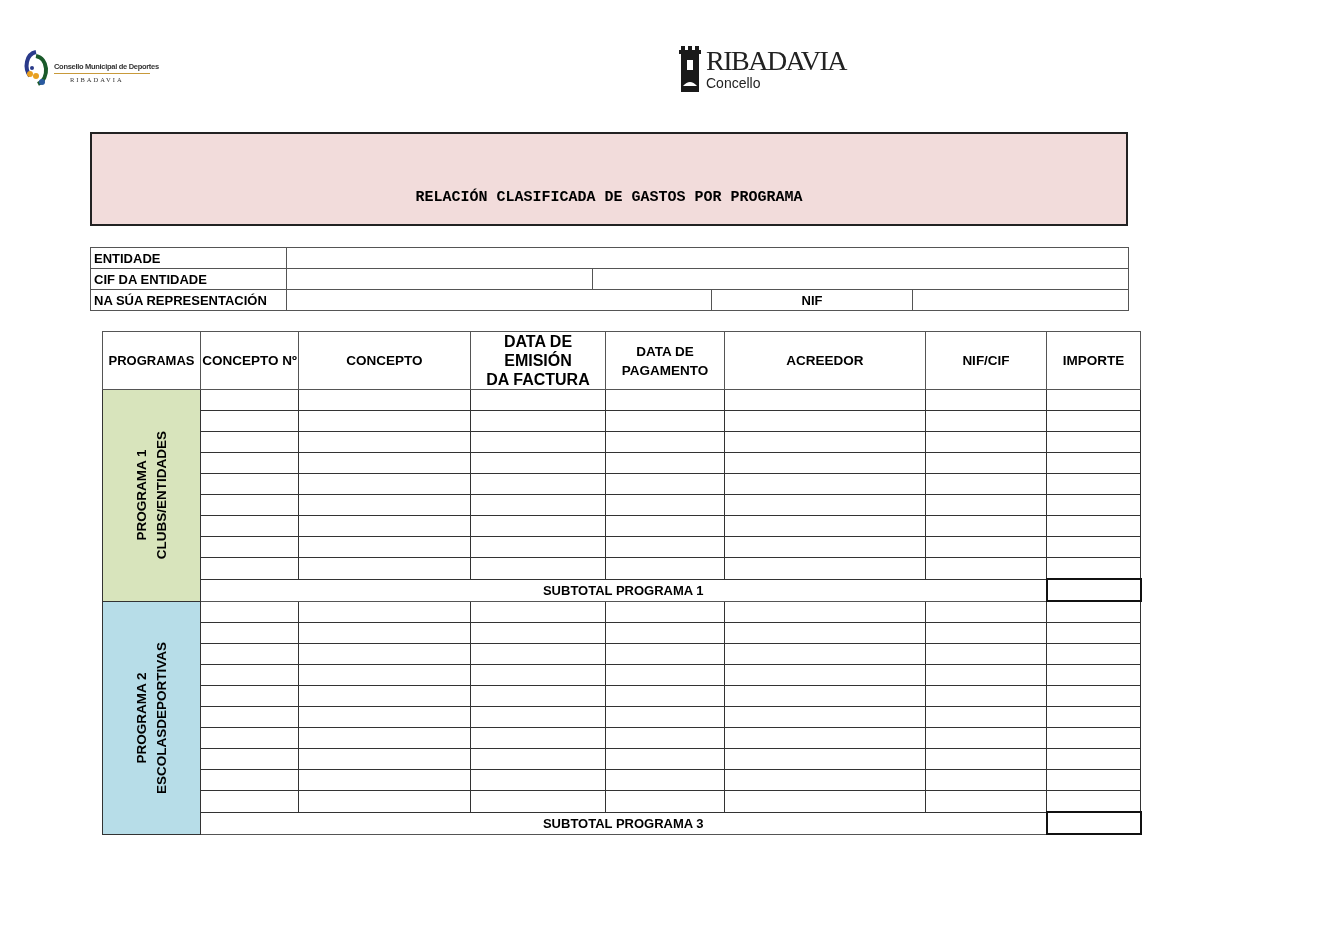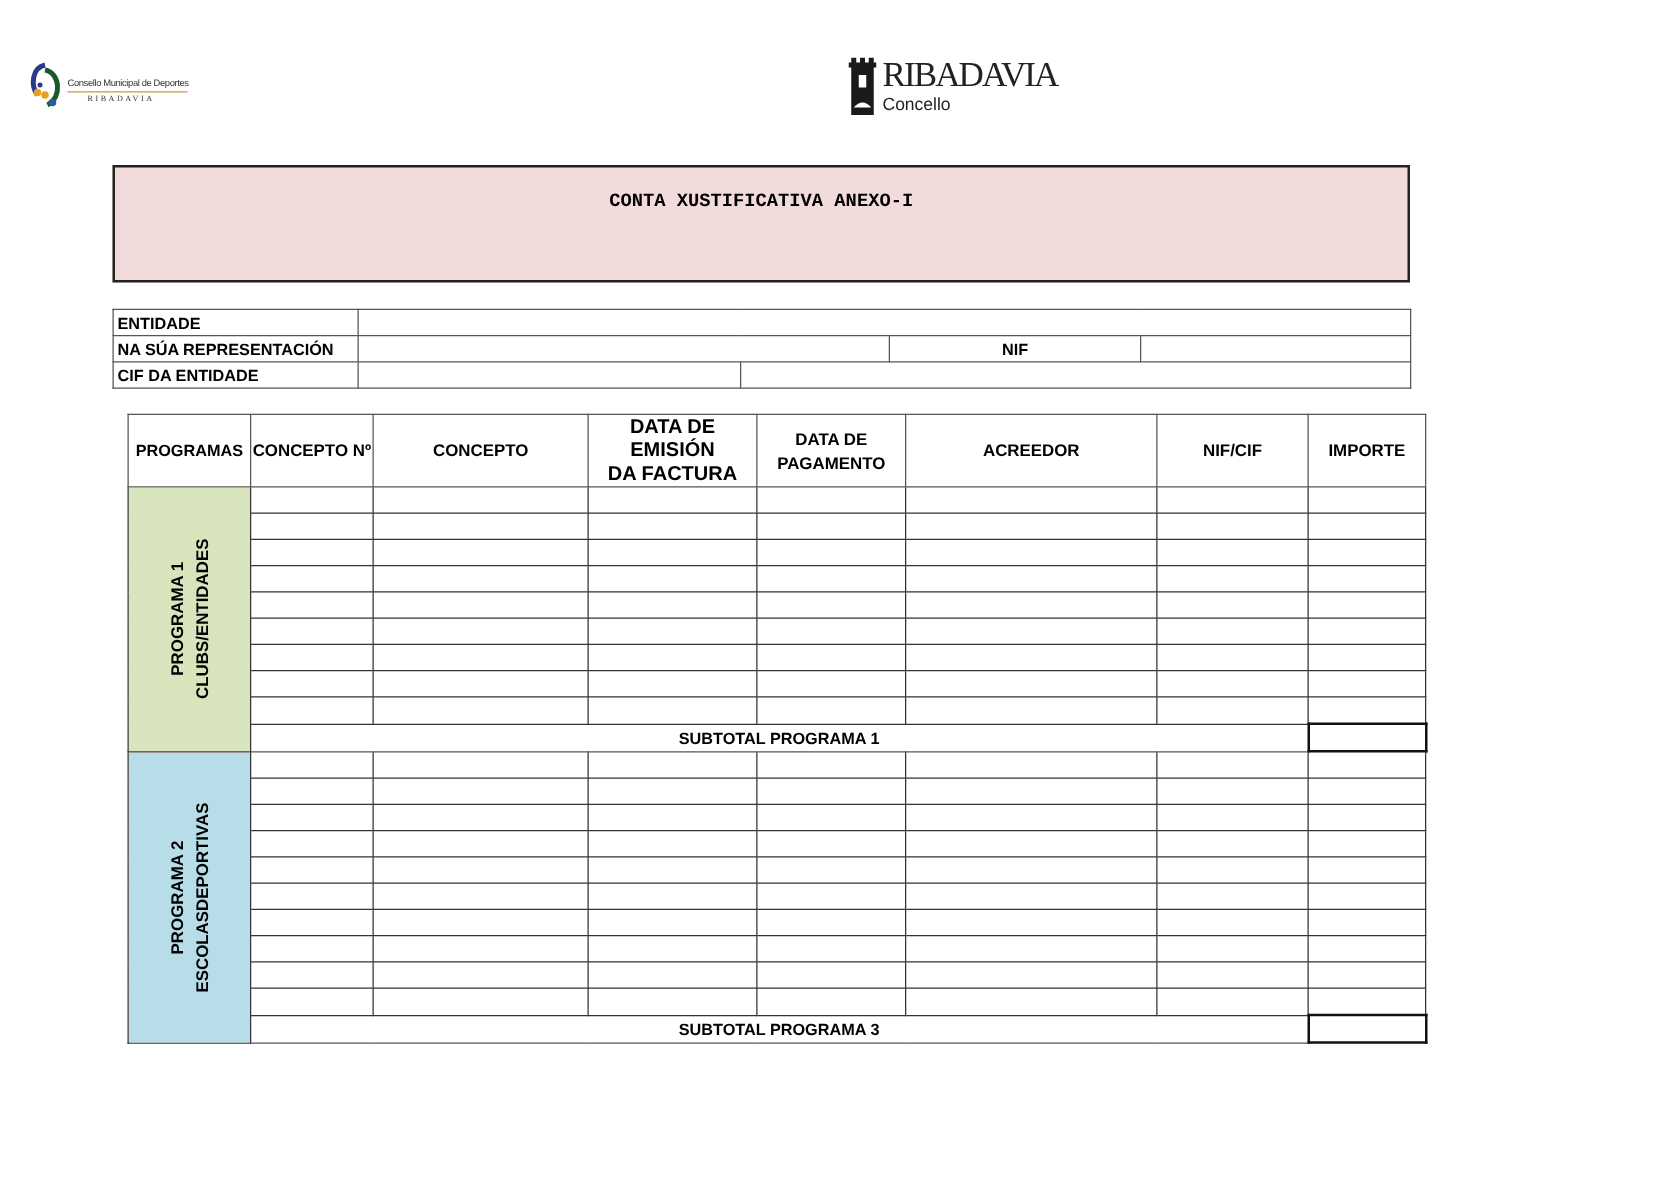--- a/index.html
+++ b/index.html
@@ -1,19 +1,19 @@
 <!DOCTYPE html>
 <html><head>
 <meta charset="utf-8">
 <style>
   html, body { margin:0; padding:0; background:#ffffff; }
   body { width:1335px; height:951px; position:relative; overflow:hidden; font-family:"Liberation Sans", sans-serif; }
   .logo-left { position:absolute; left:22px; top:48px; width:110px; height:44px; }
   .logo-left .mark { position:absolute; left:0; top:0; width:30px; height:40px; }
-  .logo-left .txt1 { position:absolute; left:32px; top:14px; font-size:7.5px; color:#333; font-family:"Liberation Sans Narrow","Liberation Sans", sans-serif; letter-spacing:-0.3px; white-space:nowrap; }
+  .logo-left .txt1 { position:absolute; left:32px; top:14px; font-size:7.5px; color:#333; font-family:"Liberation Sans Narrow","Liberation Sans", sans-serif; letter-spacing:-0.3px; white-space:nowrap;font-weight:bold; }
   .logo-left .rule { position:absolute; left:32px; top:25px; width:96px; height:1px; background:#c89a3a; }
   .logo-left .txt2 { position:absolute; left:48px; top:28px; font-size:6.5px; color:#333; letter-spacing:2px; font-family:"Liberation Serif", serif; }
   .logo-right { position:absolute; left:676px; top:44px; width:150px; height:52px; }
   .logo-right .tower { position:absolute; left:2px; top:2px; width:24px; height:48px; }
   .logo-right .name { position:absolute; left:30px; top:2px; font-family:"Liberation Serif", serif; font-size:28px; color:#222; letter-spacing:-1.5px; line-height:30px; }
   .logo-right .sub { position:absolute; left:30px; top:30px; font-family:Liberation Sans, sans-serif; font-size:14px; color:#222; line-height:18px; }
 
   .title-box { position:absolute; left:90px; top:132px; width:1034px; height:90px; background:#f2dcdb; border:2px solid #222; }
   .title-box .t1, .title-box .t2 { position:absolute; left:0; width:100%; text-align:center; font-family:"Liberation Mono", monospace; font-weight:bold; font-size:15px; color:#000; }
   .title-box .t1 { top:19px; }
@@ -64,46 +64,46 @@
     <rect x="10" y="0" width="4" height="5" fill="#1a1a1a"></rect>
     <rect x="17" y="0" width="4" height="5" fill="#1a1a1a"></rect>
     <rect x="9" y="14" width="6" height="10" fill="#ffffff"></rect>
     <path d="M5 40 Q12 32 19 40 Z" fill="#ffffff"></path>
   </svg>
   <span class="name">RIBADAVIA</span>
   <span class="sub">Concello</span>
 </div>
 
 <div class="title-box">
-  <div class="t1">CONTA XUSTIFICATIVA ANEXO-I</div>
+  <div class="t2">RELACIÓN CLASIFICADA DE GASTOS POR PROGRAMA</div>
 </div>
 
 <table class="info">
   <colgroup>
     <col style="width:196px">
       <col style="width:306px">
       <col style="width:119px">
       <col style="width:201px">
       <col style="width:216px">
   </colgroup>
   <tbody>
       <tr>
     <td>ENTIDADE</td>
     <td colspan="4"></td>
   </tr>
   <tr>
+    <td>CIF DA ENTIDADE</td>
+    <td></td>
+    <td colspan="3"></td>
+  </tr>
+  <tr>
     <td>NA SÚA REPRESENTACIÓN</td>
     <td colspan="2"></td>
     <td class="center">NIF</td>
     <td></td>
-  </tr>
-  <tr>
-    <td>CIF DA ENTIDADE</td>
-    <td></td>
-    <td colspan="3"></td>
   </tr>
 </tbody>
   </table>
 
 <table class="main">
   <colgroup>
     <col style="width:98px">
       <col style="width:98px">
       <col style="width:172px">
       <col style="width:135px">

